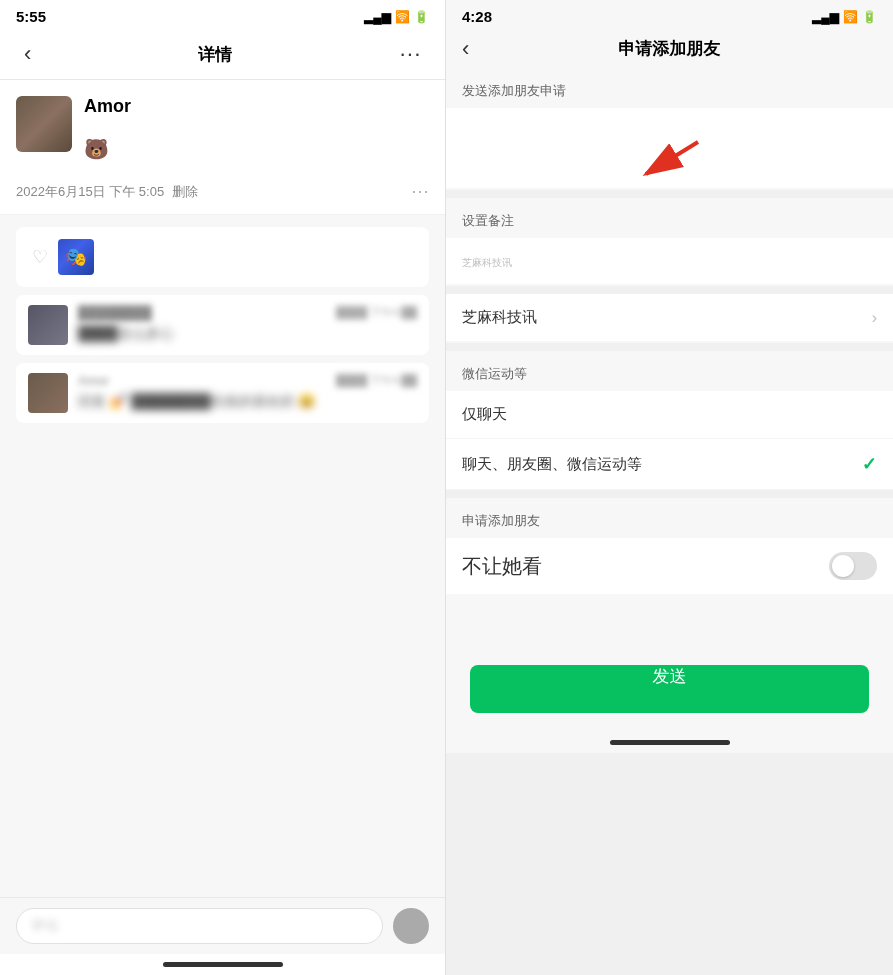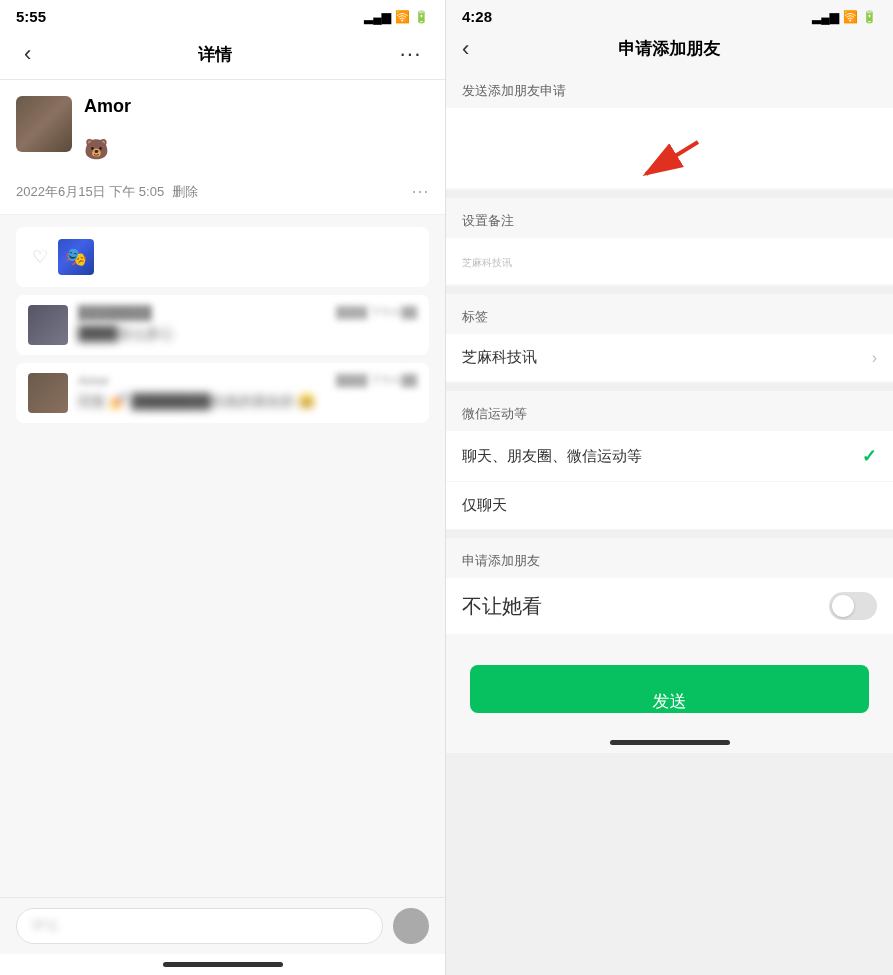--- a/index.html
+++ b/index.html
@@ -428,21 +428,21 @@
       border-radius: 50%;
       box-shadow: 0 1px 3px rgba(0,0,0,0.2);
     }
 
     .send-btn {
       width: 100%;
       height: 48px;
       background: #07c160;
       border-radius: 8px;
       display: flex;
-      align-items: flex-end;
+      align-items: flex-start;
       justify-content: center;
       cursor: pointer;
     }
 
     .send-btn-label {
       font-size: 17px;
       color: #fff;
       font-weight: 500;
     }
 
@@ -579,34 +579,33 @@
       </div>
     </div>
 
     <div class="section-divider"></div>
     <div class="section-label">设置备注</div>
     <div class="note-input-area">
       <span class="note-placeholder">芝麻科技讯</span>
     </div>
 
     <div class="section-divider"></div>
-    <div class="section-label">标签</div>
     <div class="tag-row">
       <span class="tag-label">芝麻科技讯</span>
       <span class="chevron-right">›</span>
     </div>
 
     <div class="section-divider"></div>
     <div class="section-label">微信运动等</div>
     <div class="permission-option">
+      <span class="permission-option-text">仅聊天</span>
+    </div>
+    <div class="permission-option">
       <span class="permission-option-text">聊天、朋友圈、微信运动等</span>
       <span class="check-mark">✓</span>
-    </div>
-    <div class="permission-option">
-      <span class="permission-option-text">仅聊天</span>
     </div>
 
     <div class="section-divider"></div>
     <div class="section-label">申请添加朋友</div>
     <div class="moments-row">
       <span class="moments-label">不让她看</span>
       <div class="toggle">
         <div class="toggle-knob"></div>
       </div>
     </div>

